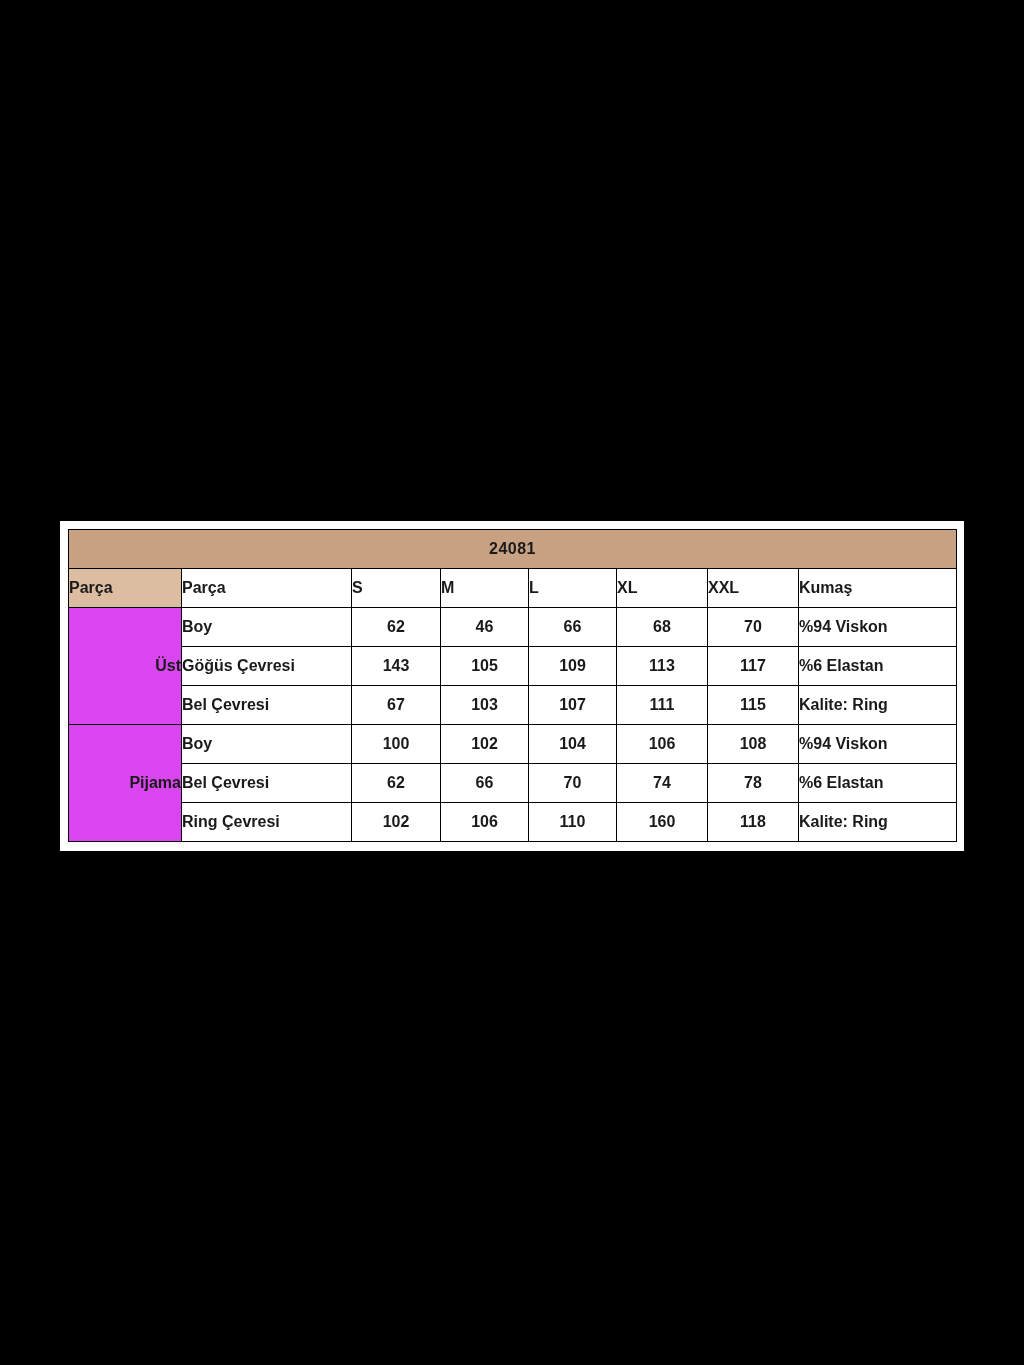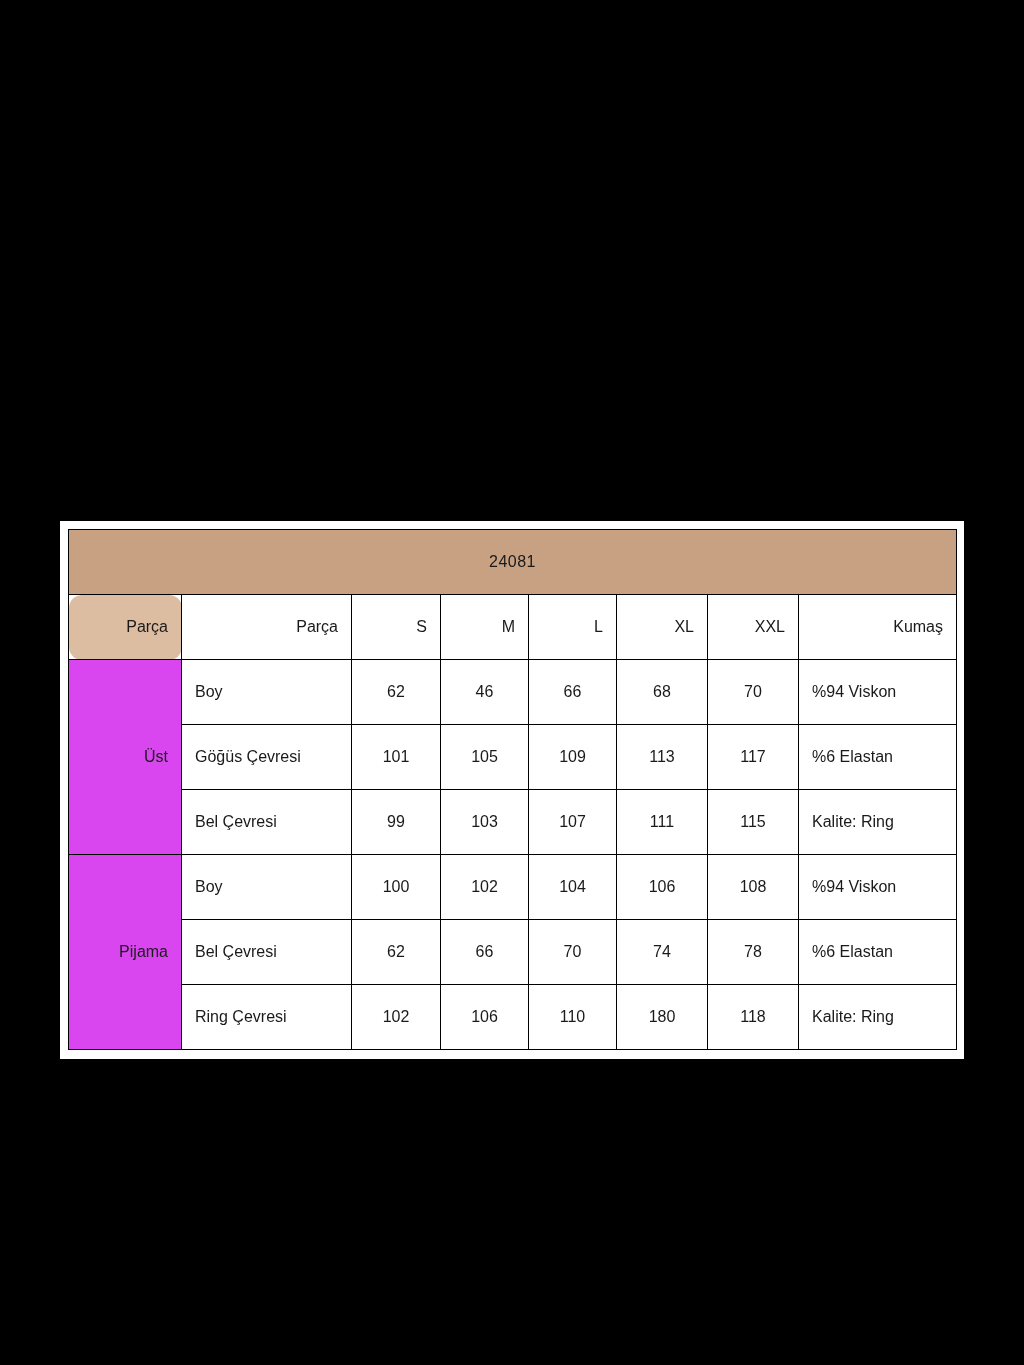--- a/index.html
+++ b/index.html
@@ -28,45 +28,44 @@
   table.size-table {
     border-collapse: collapse;
     width: 100%;
     table-layout: fixed;
     background: #ffffff;
   }
 
   table.size-table td,
   table.size-table th {
     border: 1px solid #000000;
-    padding: 13px;
+    padding: 0;
     height: 38px;
     font-size: 16px;
     color: #1a1a1a;
-    font-weight: normal;
+    font-weight: bold;
     vertical-align: middle;
   }
 
   
   .title-cell {
     background: #c8a183;
     text-align: center;
     font-weight: bold;
     font-size: 17px;
     letter-spacing: 0.5px;
     height: 38px;
   }
 
   
   .hdr {
     background: #ffffff;
-    text-align: right;
+    text-align: left;
     font-weight: bold;
     font-size: 16px;
-    border-radius: 13px;
   }
   .hdr.parca {
     background: #ddbda2;
   }
 
   
   .group-cell {
     background: #d946ef;
     text-align: right;
     font-weight: bold;
@@ -138,30 +137,30 @@
         <td class="measure">Boy</td>
         <td class="num">62</td>
         <td class="num">46</td>
         <td class="num">66</td>
         <td class="num">68</td>
         <td class="num">70</td>
         <td class="fabric">%94 Viskon</td>
       </tr>
       <tr>
         <td class="measure">Göğüs Çevresi</td>
-        <td class="num">101</td>
+        <td class="num">143</td>
         <td class="num">105</td>
         <td class="num">109</td>
         <td class="num">113</td>
         <td class="num">117</td>
         <td class="fabric">%6 Elastan</td>
       </tr>
       <tr>
         <td class="measure">Bel Çevresi</td>
-        <td class="num">99</td>
+        <td class="num">67</td>
         <td class="num">103</td>
         <td class="num">107</td>
         <td class="num">111</td>
         <td class="num">115</td>
         <td class="fabric">Kalite: Ring</td>
       </tr>
 
       <tr>
         <td class="group-cell" rowspan="3">Pijama</td>
         <td class="measure">Boy</td>
@@ -179,19 +178,19 @@
         <td class="num">70</td>
         <td class="num">74</td>
         <td class="num">78</td>
         <td class="fabric">%6 Elastan</td>
       </tr>
       <tr>
         <td class="measure">Ring Çevresi</td>
         <td class="num">102</td>
         <td class="num">106</td>
         <td class="num">110</td>
-        <td class="num">180</td>
+        <td class="num">160</td>
         <td class="num">118</td>
         <td class="fabric">Kalite: Ring</td>
       </tr>
     </tbody>
   </table>
 </div>
 
 </body></html>

